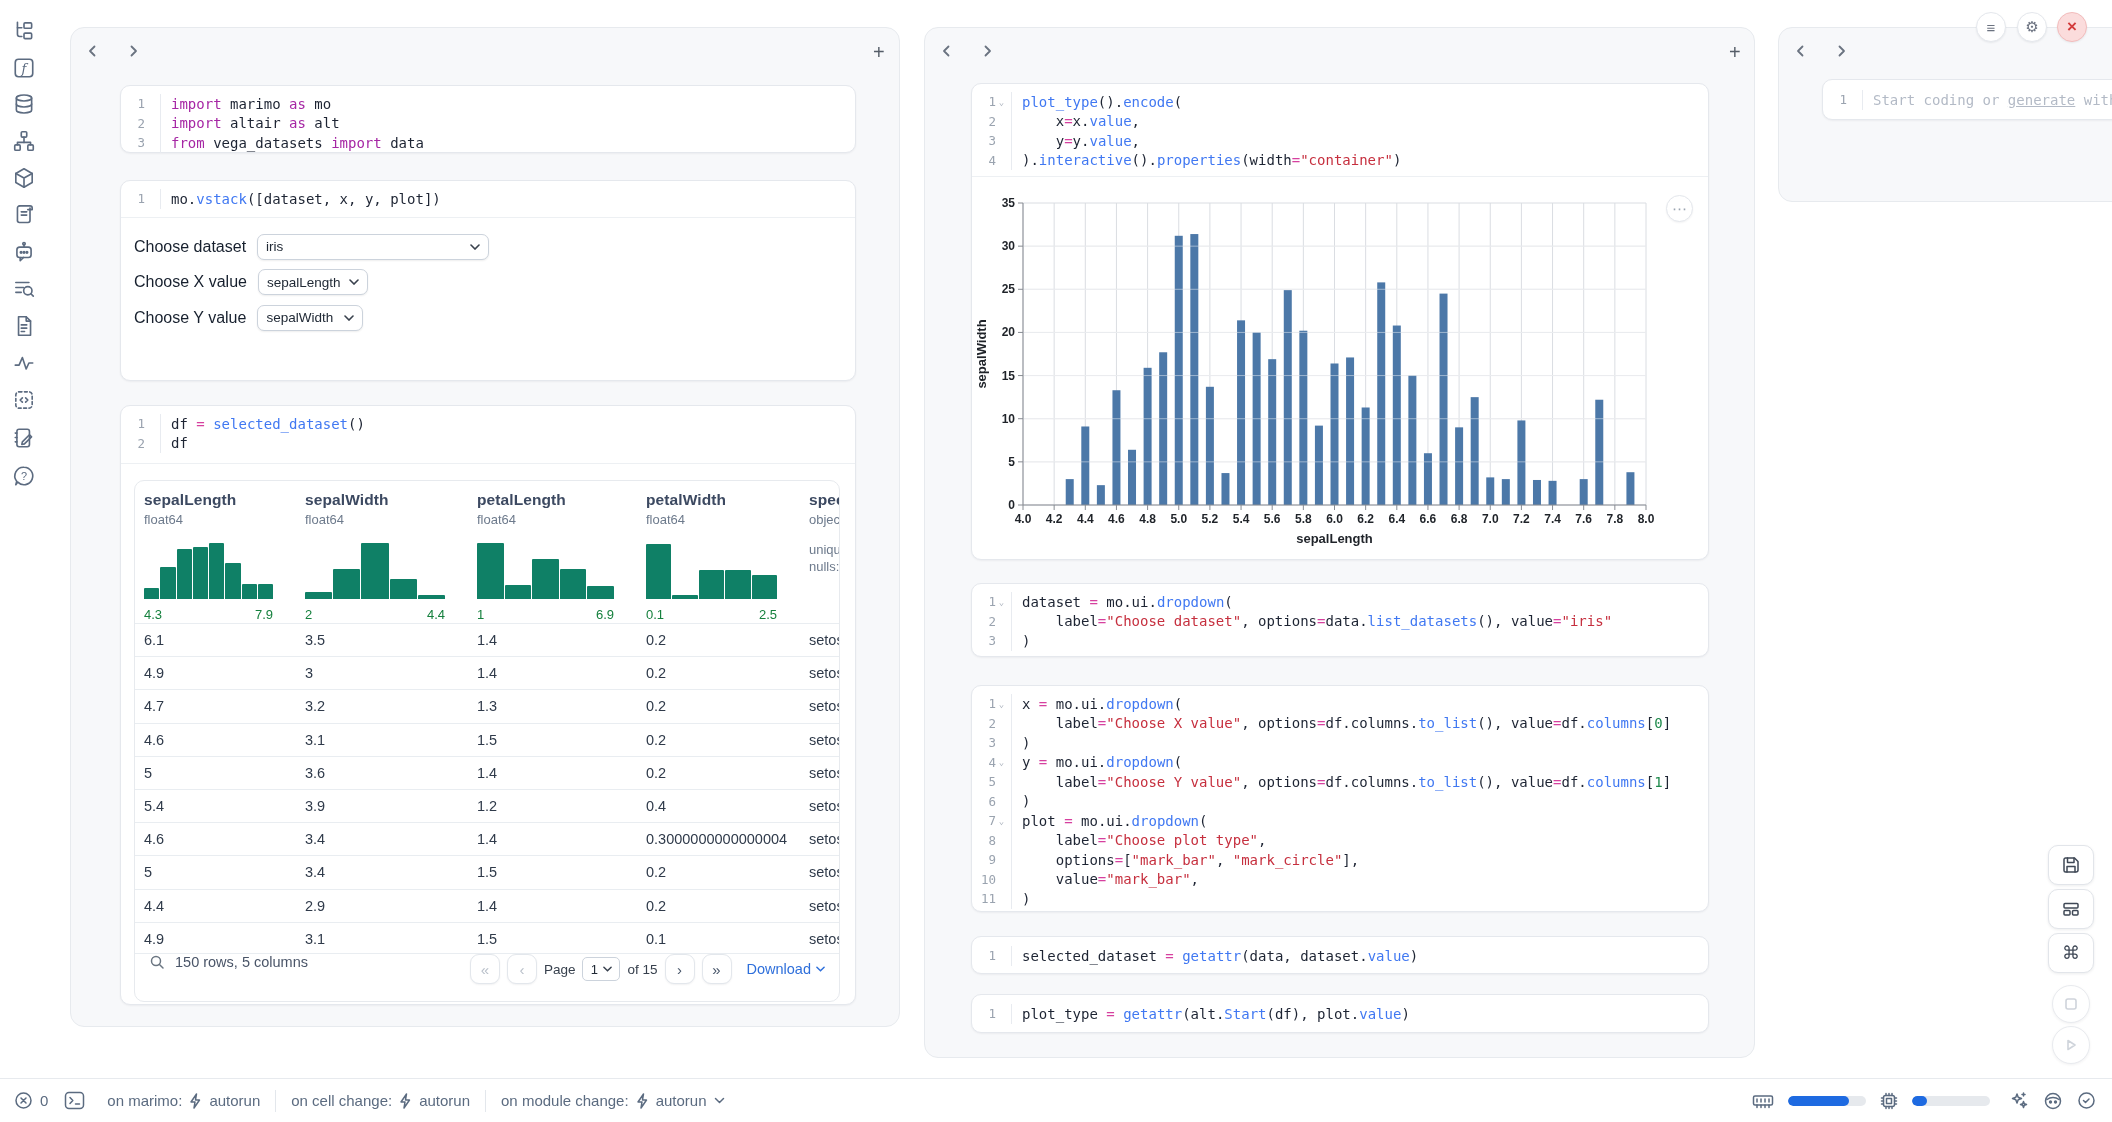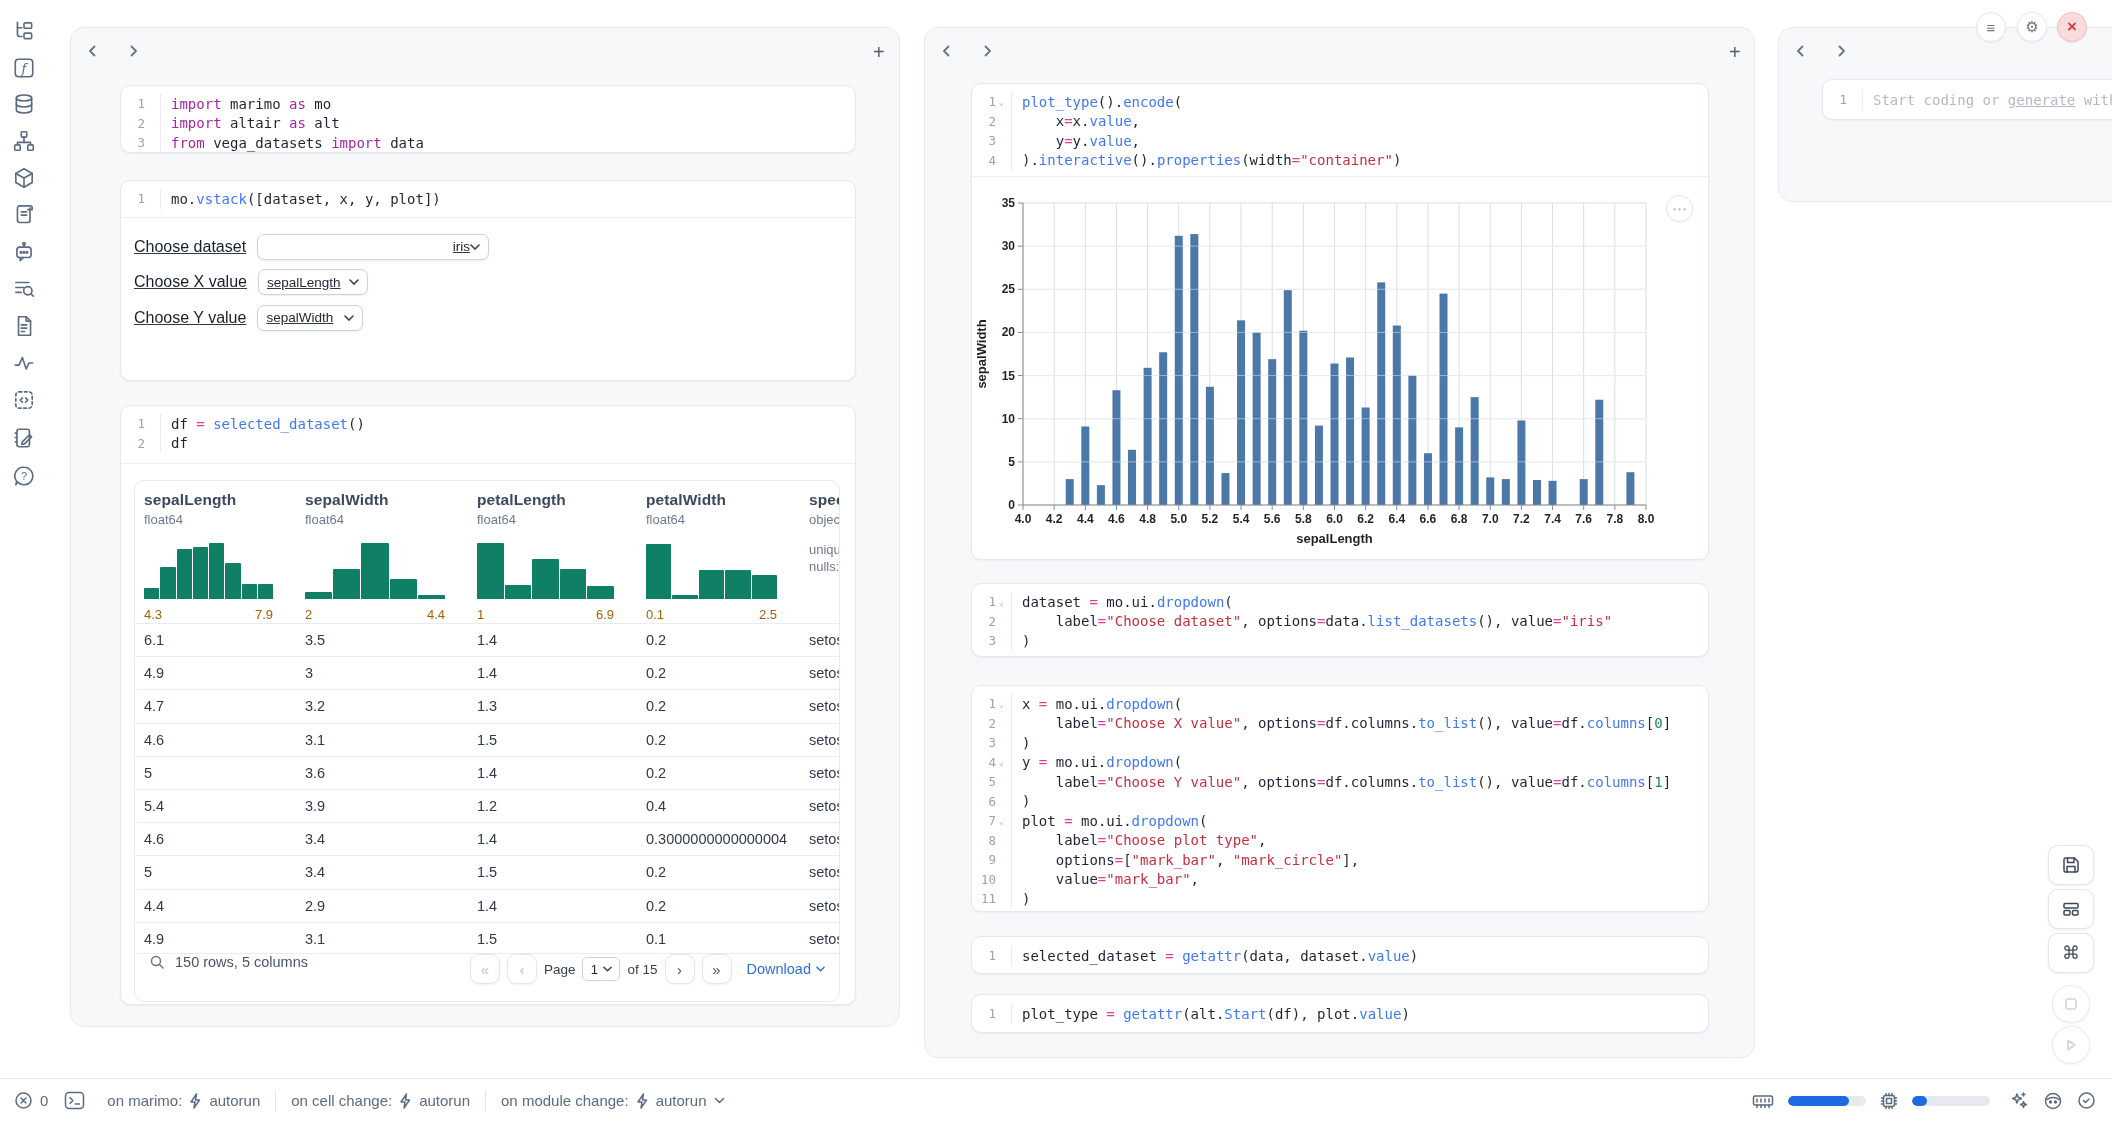--- a/index.html
+++ b/index.html
@@ -31,38 +31,38 @@
   .ln { width:40px; flex:0 0 40px; display:flex; justify-content:flex-end; align-items:center;
     color:#9aa3af; font-size:12.5px; border-right:1px solid #e8ebf0; align-self:stretch; padding-right:4px; }
   .ln .num { text-align:right; }
   .ln .fold { width:11px; font-size:9px; color:#aab2bd; text-align:center; }
   .ct { padding-left:10px; white-space:pre; }
   .tk.pl { color:#1d2433; } .tk.kw { color:#a626a4; } .tk.fn { color:#4078f2; }
   .tk.str { color:#c62f3e; } .tk.op { color:#d6409f; } .tk.num { color:#1f8a4c; }
   .divider { border-top:1px solid #edf0f3; }
 
   
-  .dd-out { padding:16px 0 0 13px;text-decoration:underline; }
+  .dd-out { padding:16px 0 0 13px; }
   .dd-row { display:flex; align-items:center; height:26px; margin-bottom:9.5px; }
   .dd-label { font-size:16px; color:#17202e; margin-right:11px; }
   .sel { display:inline-flex; align-items:center; justify-content:space-between; height:26px;
     border:1px solid #ccd3dc; border-radius:7px; background:#fff; padding:0 8px;
     font-size:13.5px; color:#212a36; box-shadow:0 1px 2px rgba(0,0,0,.07); cursor:pointer; }
 
   
   .tbl { position:absolute; left:13px; top:74px; width:706px; height:522px; background:#fff;
     border:1px solid #e7eaee; border-radius:10px; overflow:hidden; }
   .tgrid { position:absolute; left:0; top:0; width:720px; }
   .thead { display:flex; padding-top:10px; height:142px; }
   .th { flex:0 0 auto; padding-left:9px; }
   .th-name { font-size:15.5px; font-weight:bold; color:#3c4961; letter-spacing:.1px; }
   .th-type { font-size:13px; color:#6d7a8c; margin-top:3px; }
   .hist { display:flex; align-items:flex-end; gap:1px; height:62px; margin-top:10px; }
   .hist .hb { flex:1 1 0; background:#0f8066; border-radius:1px 1px 0 0; }
-  .th-range { display:flex; justify-content:space-between; font-size:13px; color:#a16207; margin-top:8px; padding-right:18px; }
+  .th-range { display:flex; justify-content:space-between; font-size:13px; color:#15803d; margin-top:8px; padding-right:18px; }
   .th-info { font-size:13px; color:#6d7a8c; margin-top:14px; line-height:17px; }
   .trow { display:flex; border-top:1px solid #e9edf1; height:33.2px; align-items:center; }
   .td { flex:0 0 auto; padding-left:9px; font-size:14.5px; color:#2f3a4a; white-space:nowrap; overflow:hidden; }
   .tfoot { position:absolute; left:0; right:0; bottom:0; height:48px; border-top:1px solid #e9edf1;
     display:flex; align-items:flex-start; padding:0 14px; }
   .tf-summary { font-size:14.5px; color:#4a5568; margin-left:9px; }
   .pg-btn { width:30px; height:30px; border:1px solid #e3e7ec; border-radius:9px; background:#fff;
     box-shadow:0 1px 2px rgba(16,24,40,.06); display:flex; align-items:center; justify-content:center;
     font-size:15px; color:#475569; cursor:pointer; }
   .pg-btn.dis { color:#b9c0ca; }
@@ -222,21 +222,21 @@
             <span class="num">1</span>
             <span class="fold"></span>
           </span>
           <span class="ct"><span class="tk pl">mo.</span><span class="tk fn">vstack</span><span class="tk pl">([dataset, x, y, plot])</span></span>
         </div>
       </div>
     <div class="divider"></div>
     <div class="dd-out">
         <div class="dd-row">
           <span class="dd-label">Choose dataset</span>
-          <span class="sel" style="width: 232px; justify-content: flex-end;">
+          <span class="sel" style="width: 232px;">
             <span>iris</span>
             <svg width="10" height="6" viewBox="0 0 10 6">
               <path d="M1 1l4 4 4-4" fill="none" stroke="#39414d" stroke-width="1.6" stroke-linecap="round"></path>
             </svg>
           </span>
         </div>
         <div class="dd-row">
           <span class="dd-label">Choose X value</span>
           <span class="sel" style="width: 110px;">
             <span>sepalLength</span>

